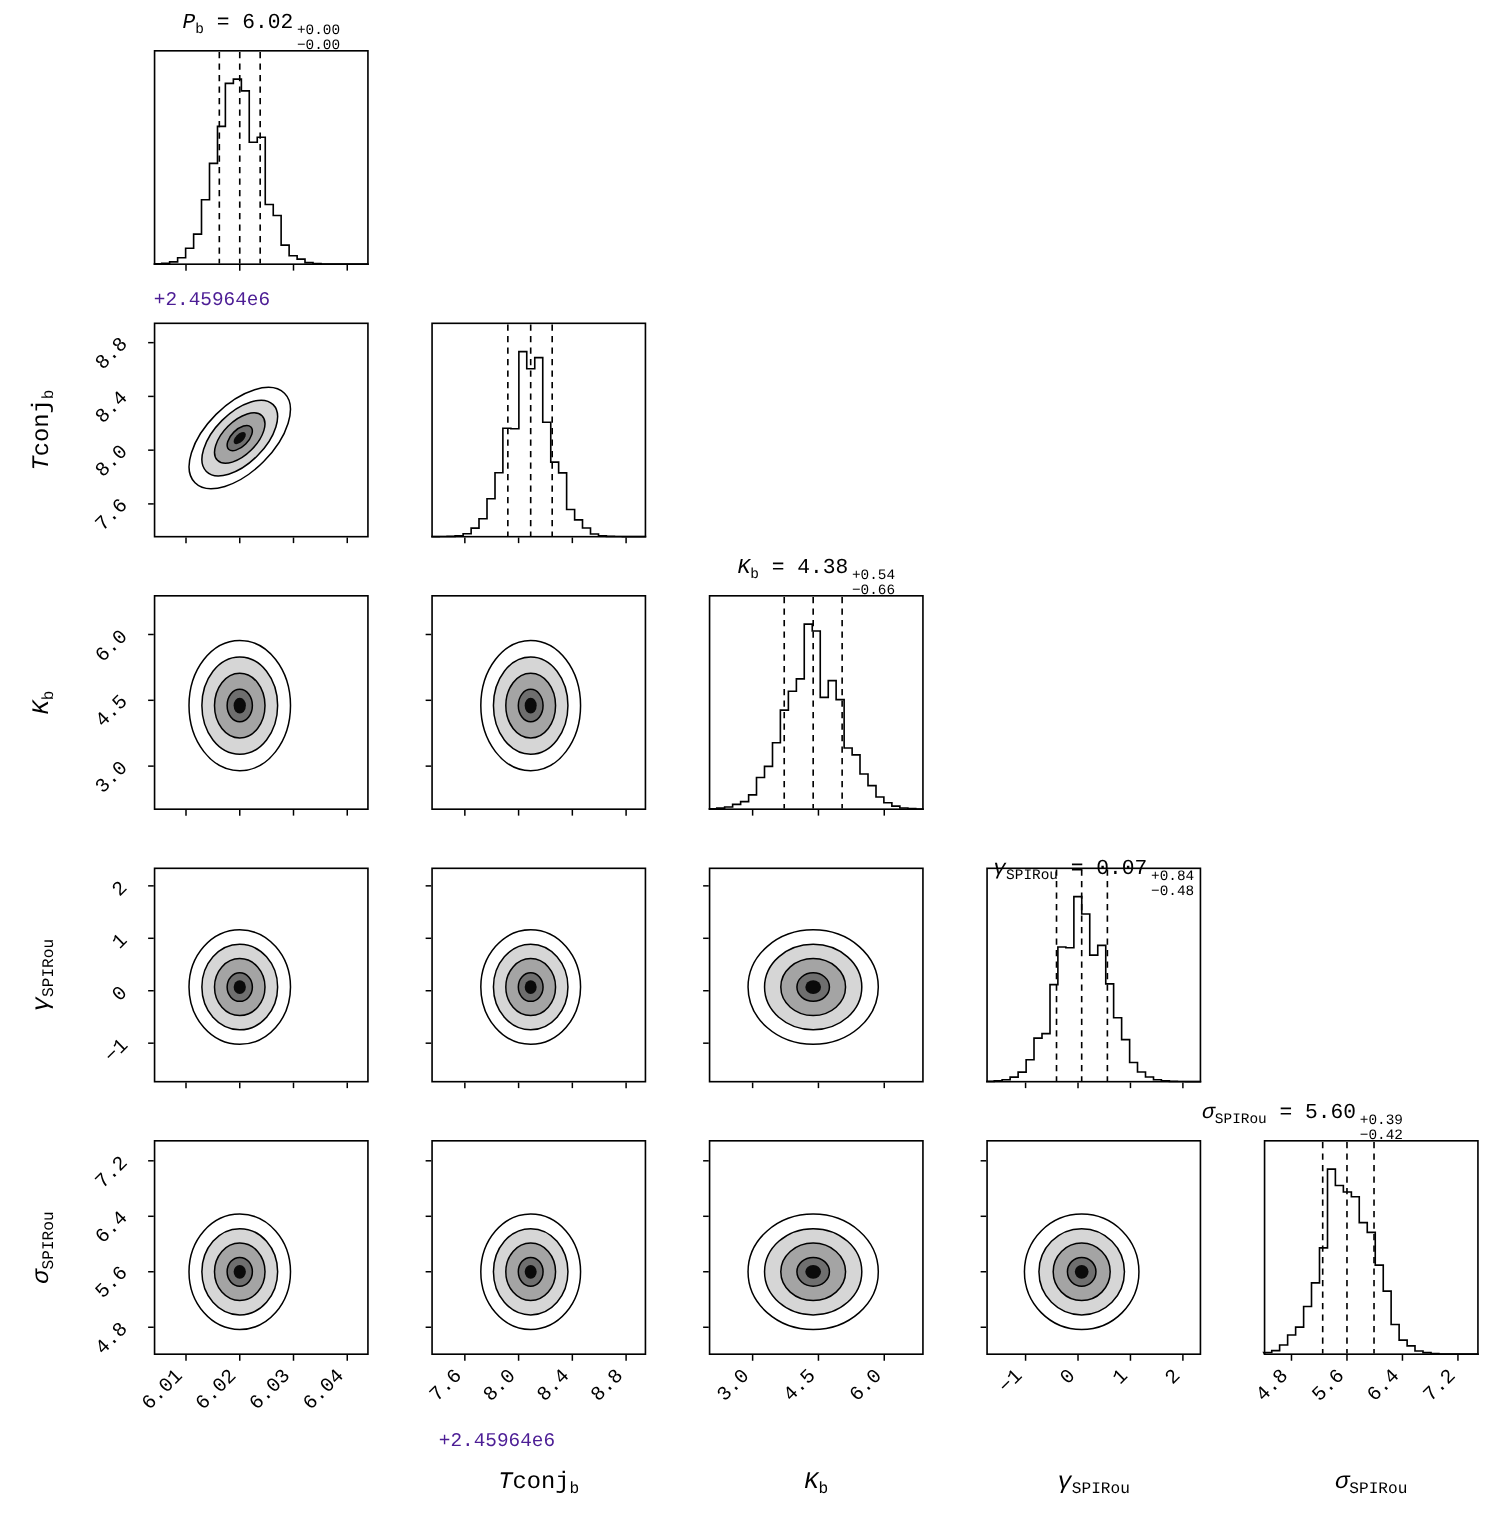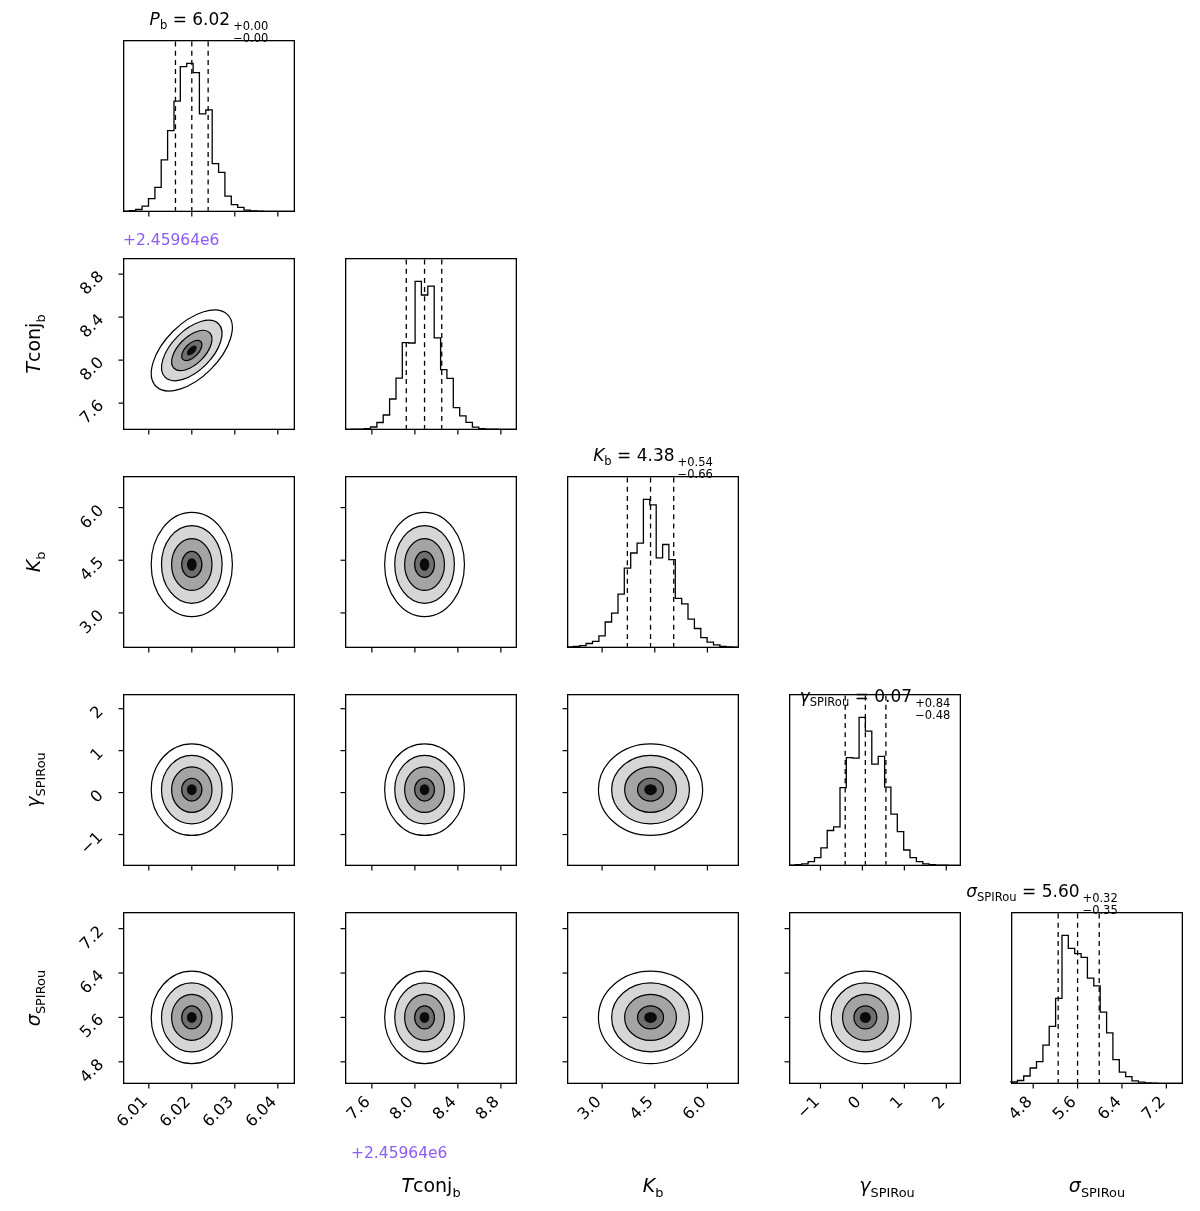--- a/index.html
+++ b/index.html
@@ -1,27 +1,27 @@
 <!DOCTYPE html>
 <html><head>
 <meta charset="utf-8">
 <style>
   *{margin:0;padding:0;box-sizing:border-box;}
   html,body{background:#ffffff;}
   body{font-family:"DejaVu Sans","Liberation Sans",sans-serif;color:#000;width:1200px;}
-  #corner{position:relative;width:1184px;height:1211px;background:#fff;overflow:hidden;}
+  #corner{position:relative;width:1184px;height:1211px;background:#fff;overflow:hidden;font-family:Liberation Mono, monospace;}
   .ticklabel{position:absolute;font-size:16px;white-space:nowrap;color:#000;}
   .xtick{transform:rotate(-45deg);transform-origin:100% 0;}
   .ytick{transform:rotate(-45deg);transform-origin:100% 50%;}
   .ptitle{position:absolute;font-size:17px;white-space:nowrap;transform:translateX(-50%);color:#000;}
   .errstack{display:inline-flex;flex-direction:column;font-size:11.5px;line-height:1.08;margin-left:3px;vertical-align:-0.42em;}
   .axlabel{position:absolute;font-size:19px;white-space:nowrap;color:#000;}
   .axlabel.bottom{transform:translateX(-50%);}
   .axlabel.left{transform:translate(-50%,-50%) rotate(-90deg);}
-  .offset{position:absolute;font-size:15.5px;white-space:nowrap;color:#8b5cf6;}
+  .offset{position:absolute;font-size:15.5px;white-space:nowrap;color:#4c1d95;}
   i{font-style:italic;}
   sub{font-size:0.68em;line-height:0;}
 </style>
 </head>
 <body>
 
 <div id="corner">
     <svg width="172" height="172" style="position:absolute;left:123px;top:40px;overflow:visible;">
       <path d="M0.7,171.3 L0.0,171.1 L6.4,171.1 L6.4,170.7 L12.7,170.7 L12.7,169.5 L19.1,169.5 L19.1,166.2 L25.5,166.2 L25.5,158.6 L31.9,158.6 L31.9,147.3 L38.2,147.3 L38.2,119.8 L44.6,119.8 L44.6,90.7 L51.0,90.7 L51.0,61.1 L57.3,61.1 L57.3,26.7 L63.7,26.7 L63.7,23.3 L70.1,23.3 L70.1,32.7 L76.4,32.7 L76.4,73.8 L82.8,73.8 L82.8,69.8 L89.2,69.8 L89.2,123.6 L95.6,123.6 L95.6,132.4 L101.9,132.4 L101.9,156.1 L108.3,156.1 L108.3,164.6 L114.7,164.6 L114.7,167.3 L121.0,167.3 L121.0,170.1 L127.4,170.1 L127.4,170.9 L133.8,170.9 L133.8,171.2 L140.1,171.2 L140.1,171.3 L146.5,171.3 L146.5,171.3 L152.9,171.3 L152.9,171.3 L159.3,171.3 L159.3,171.3 L165.6,171.3 L165.6,171.3 L172.0,171.3 L171.3,171.3" fill="none" stroke="#000000" stroke-width="1.3"></path>
       <line x1="52.4599999999999" y1="1.5" x2="52.4599999999999" y2="170.8" stroke="#000000" stroke-width="1.3" stroke-dasharray="5,4.2"></line>
@@ -238,22 +238,22 @@
       </span></div>
     <div class="ptitle" style="left: 653px; top: 445px; text-align: center;"><span><i>K</i><sub>b</sub></span><span>&nbsp;=&nbsp;4.38</span><span class="errstack">
         <span>+0.54</span>
         <span>−0.66</span>
       </span></div>
     <div class="ptitle" style="left: 875px; top: 686px;"><span><i>γ</i><sub>SPIRou</sub></span><span>&nbsp;=&nbsp;0.07</span><span class="errstack">
         <span>+0.84</span>
         <span>−0.48</span>
       </span></div>
     <div class="ptitle" style="left: 1042px; top: 881px;"><span><i>σ</i><sub>SPIRou</sub></span><span>&nbsp;=&nbsp;5.60</span><span class="errstack">
-        <span>+0.32</span>
-        <span>−0.35</span>
+        <span>+0.39</span>
+        <span>−0.42</span>
       </span></div>
     <div class="ticklabel xtick" style="right: 1046.2px; top: 1092px;">6.01</div>
     <div class="ticklabel xtick" style="right: 1003.2px; top: 1092px;">6.02</div>
     <div class="ticklabel xtick" style="right: 960.2px; top: 1092px;">6.03</div>
     <div class="ticklabel xtick" style="right: 917.2px; top: 1092px;">6.04</div>
     <div class="ticklabel xtick" style="right: 823.125px; top: 1092px;">7.6</div>
     <div class="ticklabel xtick" style="right: 780.125px; top: 1092px;">8.0</div>
     <div class="ticklabel xtick" style="right: 737.125px; top: 1092px;">8.4</div>
     <div class="ticklabel xtick" style="right: 694.125px; top: 1092px;">8.8</div>
     <div class="ticklabel xtick" style="right: 592.898px; top: 1092px;">3.0</div>
@@ -278,21 +278,21 @@
     <div class="ticklabel ytick" style="right: 1084px; top: 782.585px;">0</div>
     <div class="ticklabel ytick" style="right: 1084px; top: 740.634px;">1</div>
     <div class="ticklabel ytick" style="right: 1084px; top: 698.683px;">2</div>
     <div class="ticklabel ytick" style="right: 1084px; top: 1051.81px;">4.8</div>
     <div class="ticklabel ytick" style="right: 1084px; top: 1007.42px;">5.6</div>
     <div class="ticklabel ytick" style="right: 1084px; top: 963.032px;">6.4</div>
     <div class="ticklabel ytick" style="right: 1084px; top: 918.645px;">7.2</div>
     <div class="axlabel bottom" style="left: 209px; top: 1241px;"><span><i>P</i><sub>b</sub></span></div>
     <div class="axlabel bottom" style="left: 431px; top: 1174px;"><span><i>T</i><span>conj</span><sub>b</sub></span></div>
     <div class="axlabel bottom" style="left: 653px; top: 1174px;"><span><i>K</i><sub>b</sub></span></div>
-    <div class="axlabel bottom" style="left: 875px; top: 1174px; margin-left: 12px;"><span><i>γ</i><sub>SPIRou</sub></span></div>
+    <div class="axlabel bottom" style="left: 875px; top: 1174px;"><span><i>γ</i><sub>SPIRou</sub></span></div>
     <div class="axlabel bottom" style="left: 1097px; top: 1174px;"><span><i>σ</i><sub>SPIRou</sub></span></div>
     <div class="axlabel left" style="left: 33px; top: 344px;"><span><i>T</i><span>conj</span><sub>b</sub></span></div>
     <div class="axlabel left" style="left: 33px; top: 562px;"><span><i>K</i><sub>b</sub></span></div>
     <div class="axlabel left" style="left: 33px; top: 780px;"><span><i>γ</i><sub>SPIRou</sub></span></div>
     <div class="axlabel left" style="left: 33px; top: 998px;"><span><i>σ</i><sub>SPIRou</sub></span></div>
     <div class="offset" style="left: 123px; top: 231px;">+2.45964e6</div>
     <div class="offset" style="left: 351px; top: 1144px;">+2.45964e6</div>
   </div>
 
 </body></html>

